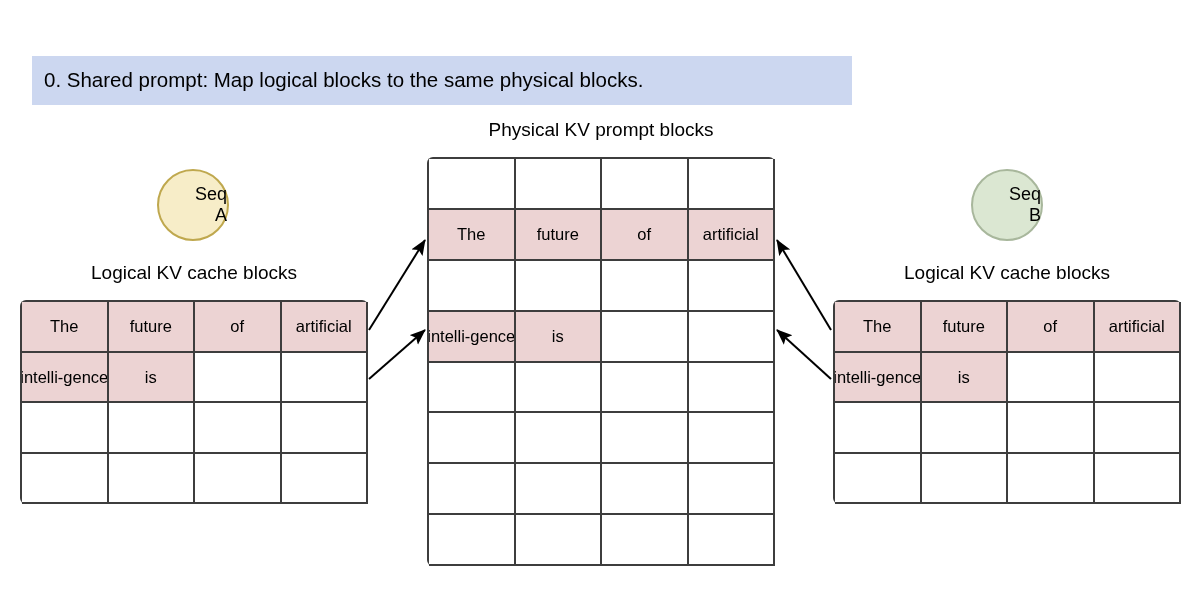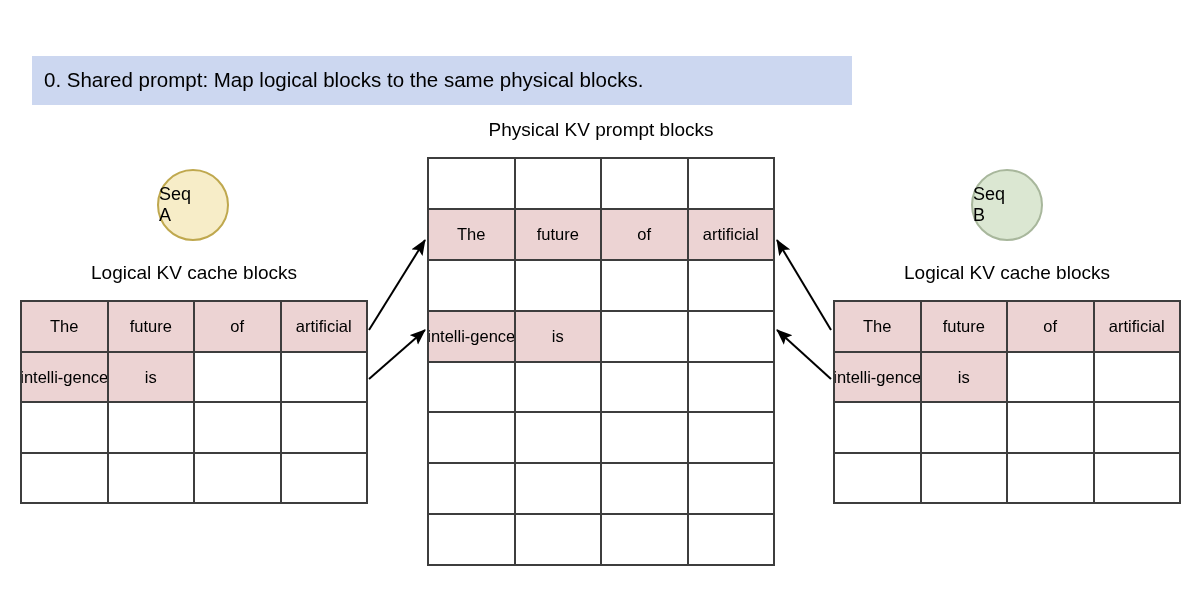--- a/index.html
+++ b/index.html
@@ -55,20 +55,21 @@
   #caption-right    { left: 833px; top: 263px; width: 348px; }
 
   
   .grid {
     position: absolute;
     display: grid;
     box-sizing: border-box;
     border-top: 2px solid #3d3d3d;
     border-left: 2px solid #3d3d3d;
     background: #ffffff;
+    border-radius: 6px;
   }
   .cell {
     box-sizing: border-box;
     border-right: 2px solid #3d3d3d;
     border-bottom: 2px solid #3d3d3d;
     background: #ffffff;
     display: flex;
     align-items: center;
     justify-content: center;
     text-align: center;
@@ -102,21 +103,21 @@
 
   
   .seq-circle {
     position: absolute;
     width: 72px;
     height: 72px;
     border-radius: 50%;
     box-sizing: border-box;
     display: flex;
     flex-direction: column;
-    align-items: flex-start;
+    align-items: flex-end;
     justify-content: center;
     font-size: 18px;
     line-height: 1.15;
     color: #000;
   }
   #seq-a {
     left: 157px; top: 169px;
     background: #f7edc8;
     border: 2px solid #bfa84e;
   }

